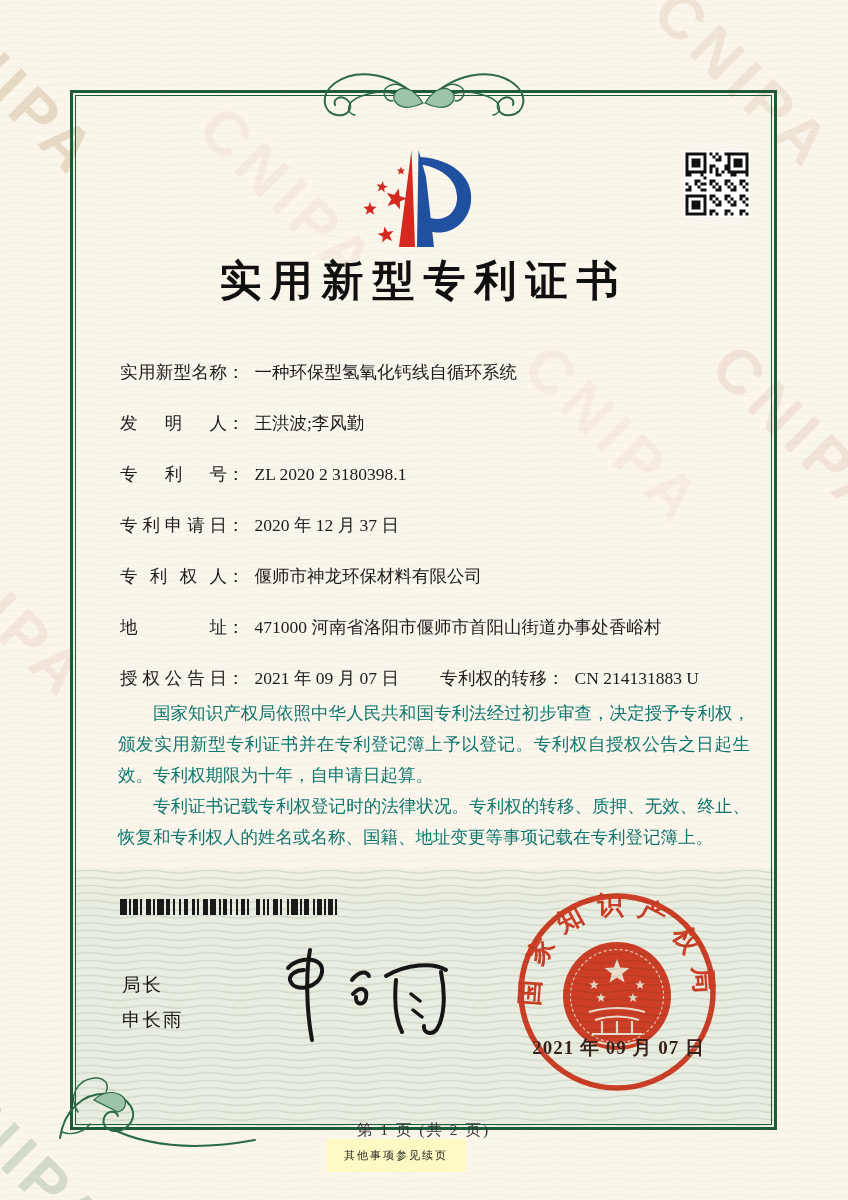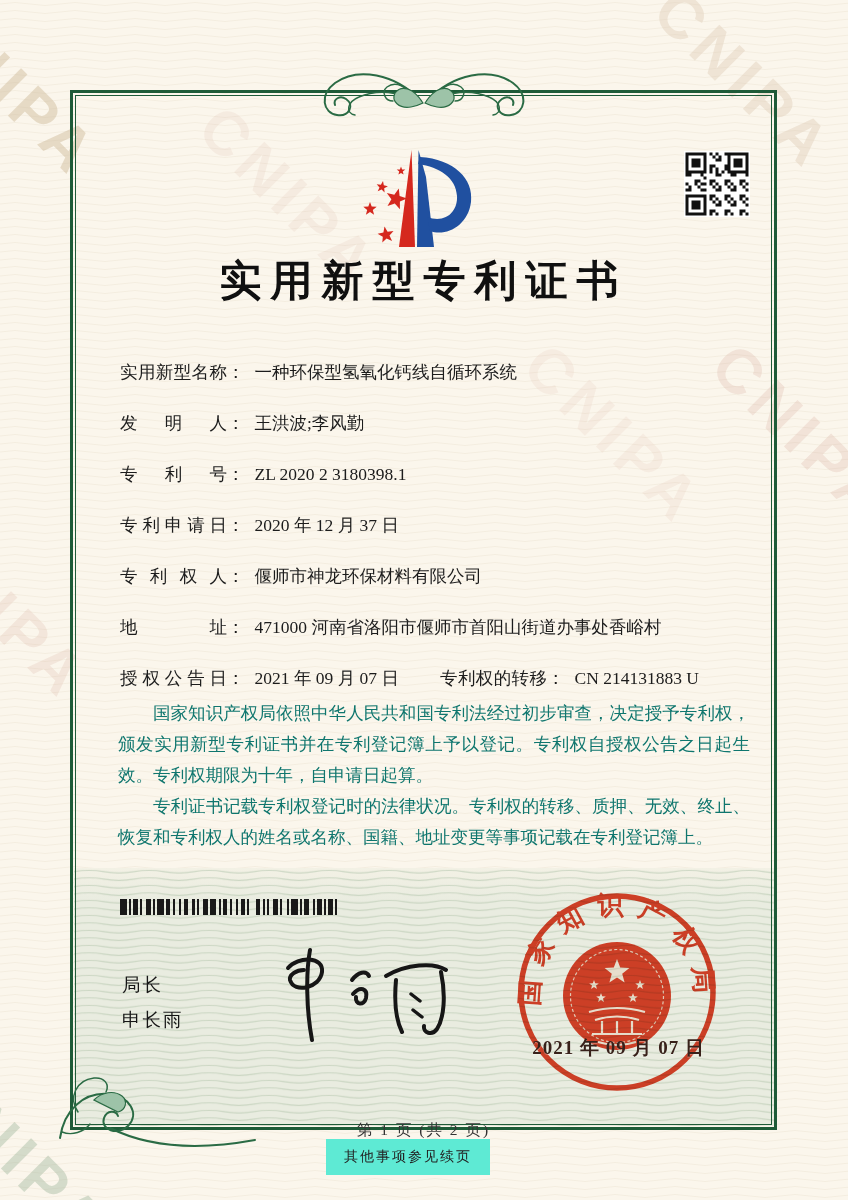--- a/index.html
+++ b/index.html
@@ -43,22 +43,22 @@
   .barcode .bar{background:#191919;}
   .director{position:absolute;left:122px;top:968px;z-index:4;font-size:18.5px;
             line-height:35px;color:#161616;letter-spacing:2px;}
   .signature{position:absolute;left:248px;top:942px;z-index:5;}
   .seal{position:absolute;left:512px;top:890px;z-index:5;mix-blend-mode:multiply;}
   .seal-date{position:absolute;left:506px;top:1035px;width:225px;z-index:6;text-align:center;
              font-size:19px;font-weight:bold;color:#38211a;letter-spacing:1px;
              text-shadow:0 1px 0 rgba(255,255,255,.3);}
   .page-num{position:absolute;left:70px;top:1096px;width:707px;z-index:4;text-align:center;
             font-size:15.5px;color:#333;letter-spacing:2px;margin-top:24px;}
-  .cont-note{position:absolute;left:326px;top:1139px;z-index:4;background:#5eead4;
-             padding:9px 18px;font-size:14px;letter-spacing:2px;color:#222;}
+  .cont-note{position:absolute;left:326px;top:1139px;z-index:4;background:#fef9c3;
+             padding:9px 18px;font-size:11px;letter-spacing:2px;color:#222;}
   .star-r{fill:var(--logo-red);}
   .star-w{fill:#fdf0e8;}
 </style>
 </head>
 <body>
 
 <div class="page">
 
   <svg class="full-waves" width="848" height="1200">
     <defs>

